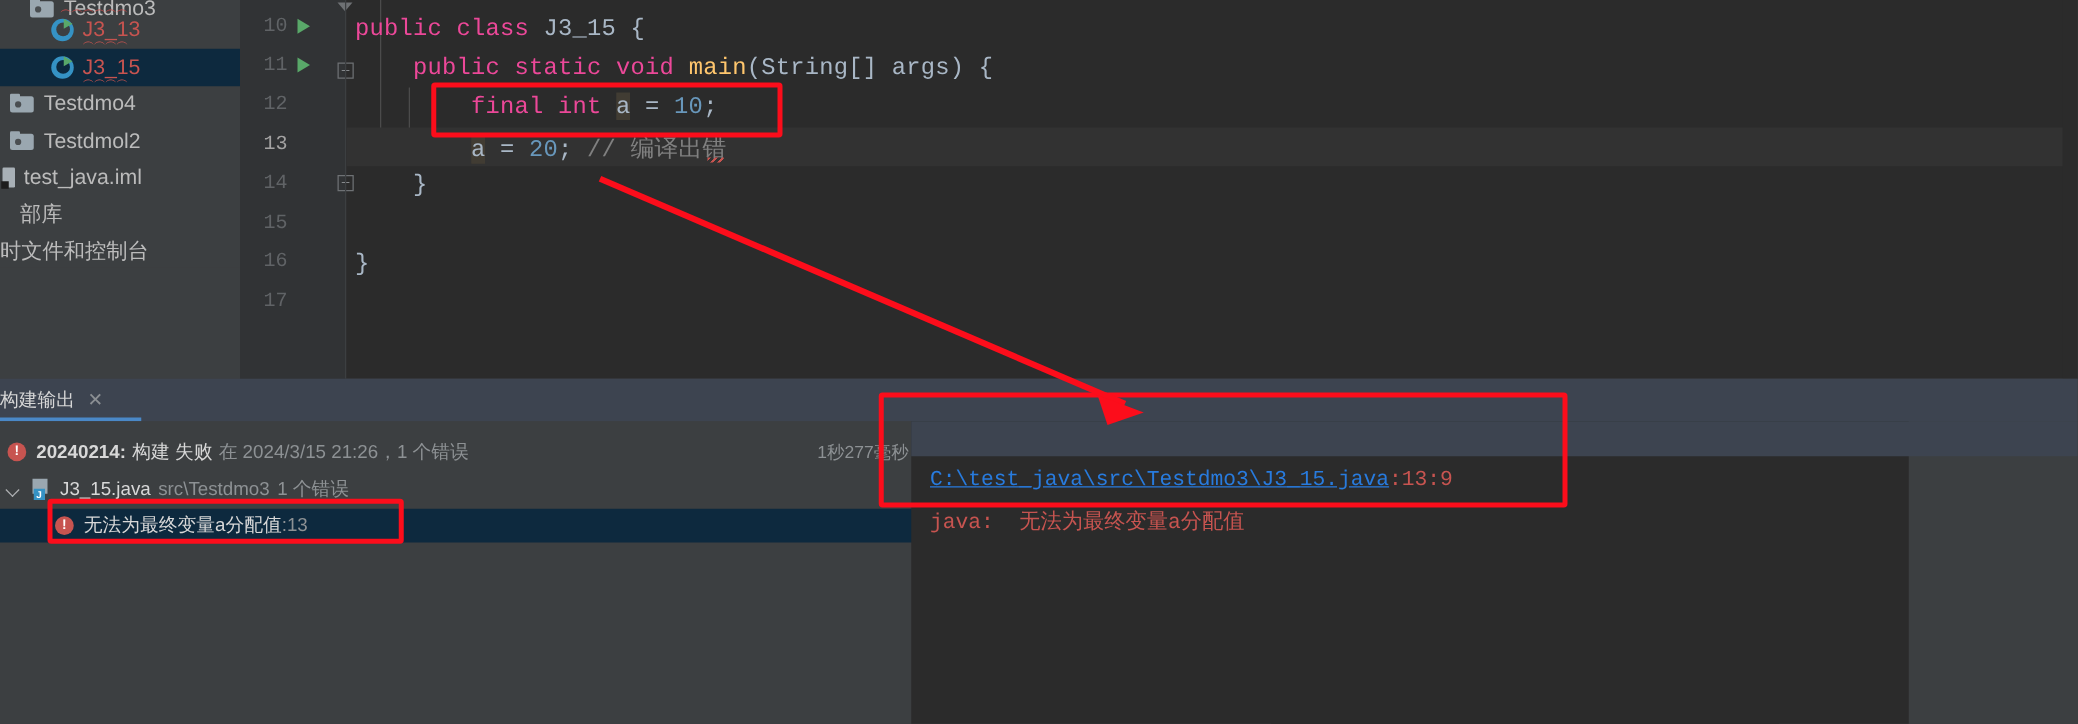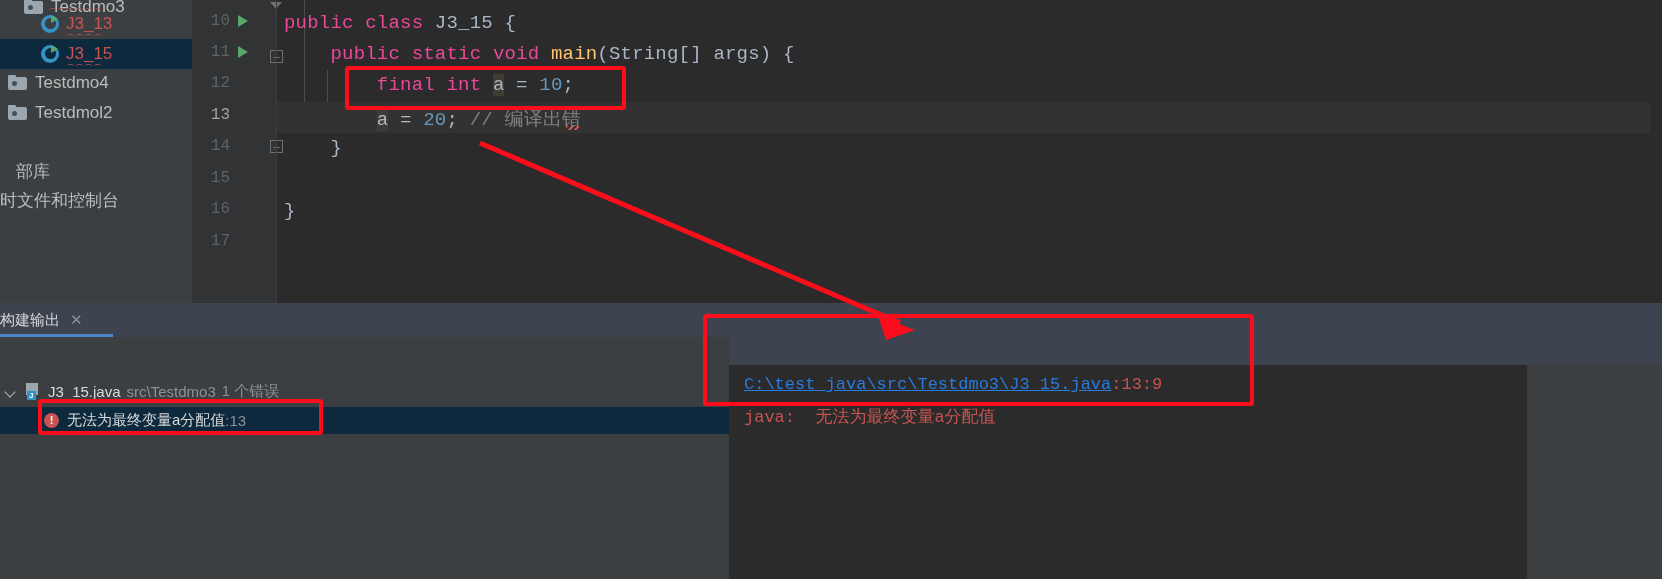--- a/index.html
+++ b/index.html
@@ -249,20 +249,28 @@
   <div class="tree-row" style="top:98px;">
     <span style="width:8px;flex:0 0 auto;"></span>
     <span class="ic ic-folder">
       <span class="body"></span>
         <span class="tab2"></span>
         <span class="dot"></span>
     </span>
     <span class="tree-label">Testdmol2</span>
   </div>
 
+  <div class="tree-row" style="top:127px;">
+    <span style="width:0px;flex:0 0 auto;"></span>
+    <span class="ic ic-iml">
+      <span class="sheet"></span>
+        <span class="corner"></span>
+    </span>
+    <span class="tree-label">test_java.iml</span>
+  </div>
 
   <div class="tree-row" style="top:156px;">
     <span class="tree-label" style="padding-left:16px;">部库</span>
   </div>
 
   <div class="tree-row" style="top:185px;">
     <span class="tree-label" style="padding-left:0px;">时文件和控制台</span>
   </div>
 </div>
 
@@ -313,20 +321,30 @@
   <div id="build-tabbar">
     <div id="build-tab" style="left:0;padding-left:0;">
       <span class="title">构建输出</span>
       <span class="closex">✕</span>
     </div>
   </div>
   <div id="build-tab-underline"></div>
 
   <div id="build-left">
 
+    <div class="br" style="top:11px;padding-left:6px;">
+      <span class="err-icon"></span>
+      <span style="width:8px;"></span>
+      <span class="strong">20240214:</span>
+      <span style="width:5px;"></span>
+      <span style="color:#d8d8d8;">构建 失败</span>
+      <span style="width:5px;"></span>
+      <span class="dim">在 2024/3/15 21:26，1 个错误</span>
+      <span class="tm">1秒277毫秒</span>
+    </div>
 
     <div class="br" style="top:41px;padding-left:4px;">
       <span class="chev"></span>
       <span style="width:8px;"></span>
       <span class="java-icon">
         <span class="pg"></span>
           <span class="jb"></span>
           <span class="jl">J</span>
       </span>
       <span style="width:7px;"></span>

